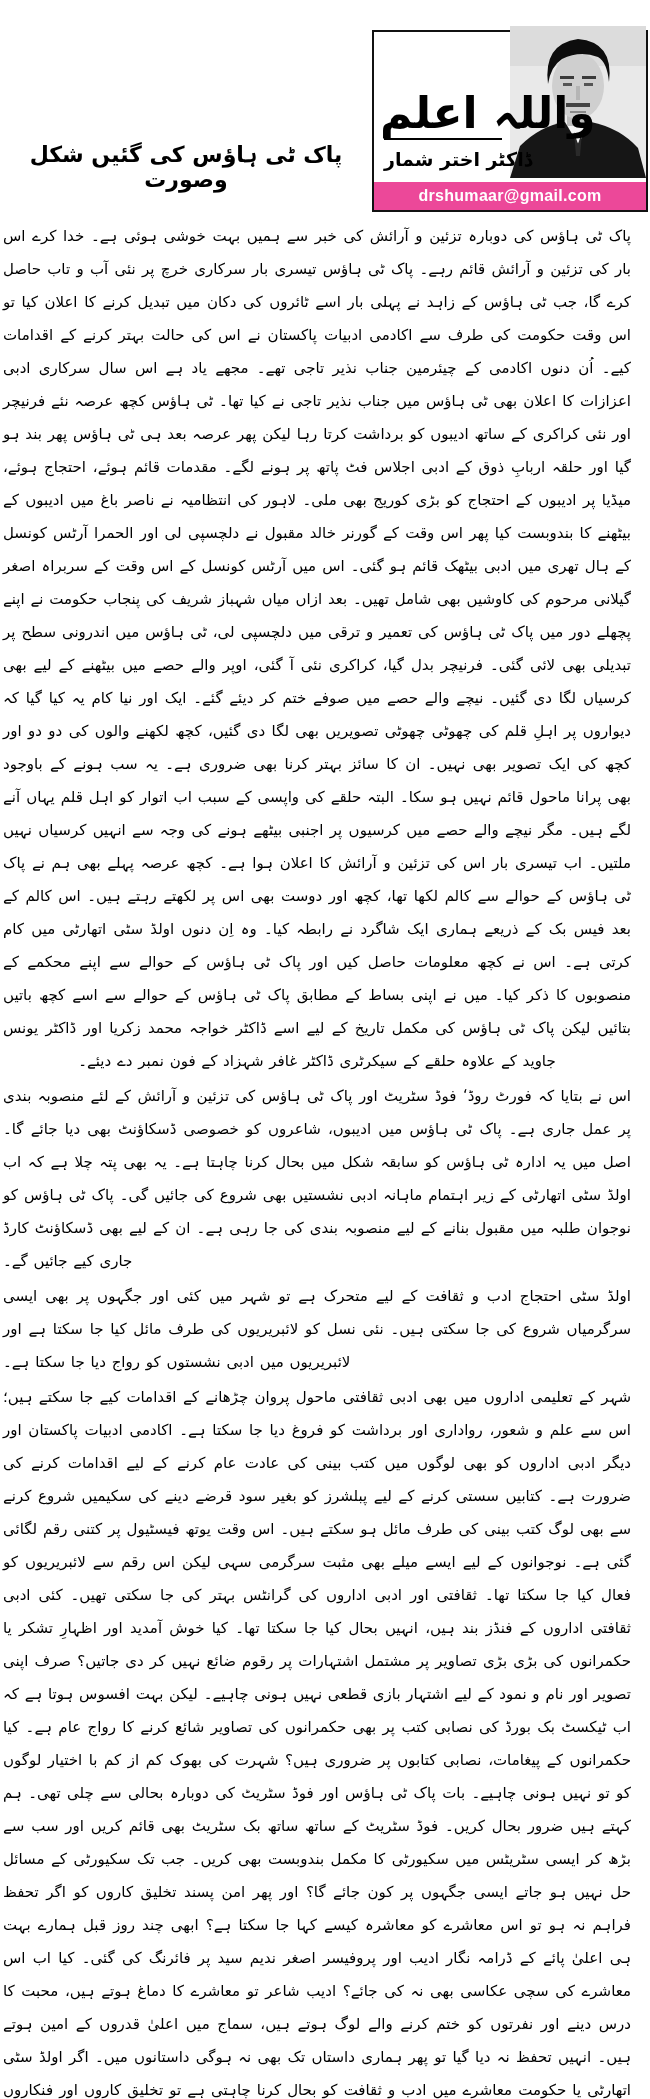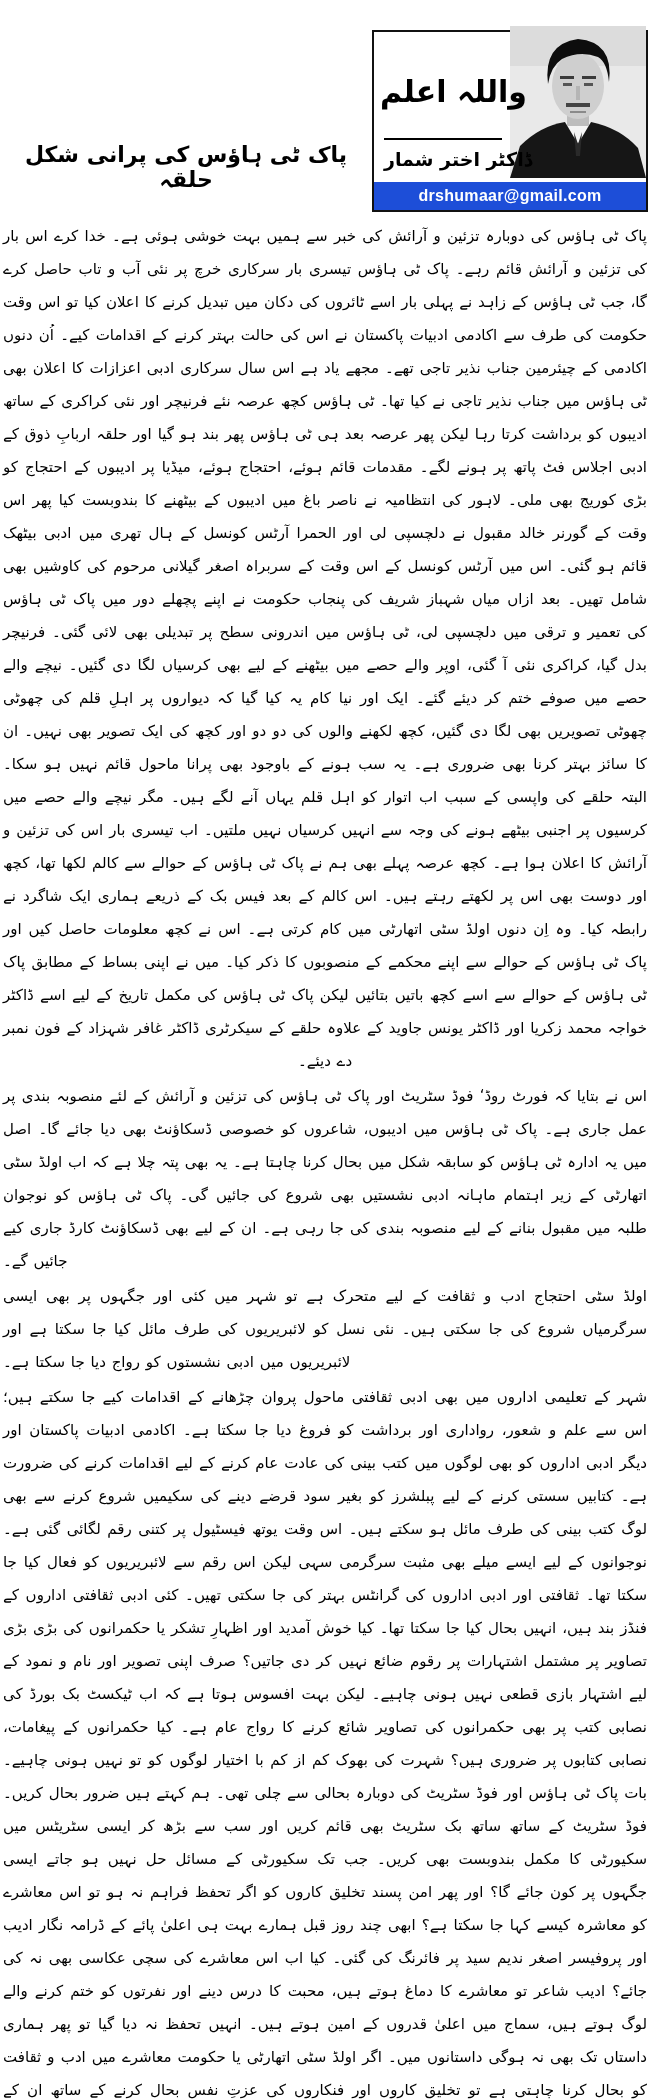--- a/index.html
+++ b/index.html
@@ -14,74 +14,74 @@
   }
   
   .header { position:relative; height:214px; }
   .author-box {
     position:absolute; top:30px; right:2px;
     width:272px; height:178px;
     border:2px solid #111;
     background:#fff;
   }
   .calligraphy {
-    position:absolute; top:42px; left:6px;
-    font-size:30px; font-weight:bold;
+    position:absolute; top:55px; left:6px;
+    font-size:44px; font-weight:bold;
     direction:rtl; letter-spacing:-1px;
     white-space:nowrap;
   }
   .calli-rule {
     position:absolute; top:106px; left:10px;
     width:118px; height:0;
     border-top:2px solid #000;
   }
   .author-name {
     position:absolute; top:116px; left:10px;
     font-size:19px; font-weight:bold;
     direction:rtl; white-space:nowrap;
   }
   .photo {
     position:absolute; top:-6px; right:0;
     width:136px; height:152px; overflow:hidden;
   }
   .email-bar {
     position:absolute; bottom:0; left:0; right:0;
-    height:28px; background:#1d4ed8;
+    height:28px; background:#ec4899;
     display:flex; align-items:center; justify-content:center;
   }
   .email-text {
     color:#fff; font-weight:bold; font-size:16px;
     font-family:"Liberation Sans", sans-serif;
     letter-spacing:.3px;
   }
   .title {
     position:absolute; top:142px; left:0;
     width:372px; text-align:center;
     font-size:22px; font-weight:bold; direction:rtl;
   }
   
   .body-text { padding:6px 3px 0 3px; direction:rtl; }
   p.para {
-    margin:0 0 2px 0;
+    margin:0 16px 2px 0;
     font-size:15px;
     line-height:33px;
     text-align:justify;
     text-align-last:left;
     word-spacing:1px;
   }
   p.last-center { text-align-last:center; }
 </style>
 </head>
 <body>
 
 <div class="page">
 
   <div class="header">
 
-    <div class="title">پاک ٹی ہاؤس کی پرانی شکل حلقہ</div>
+    <div class="title">پاک ٹی ہاؤس کی گئیں شکل وصورت</div>
 
     <div class="author-box">
 
       <div class="photo">
         <svg width="136" height="152" viewBox="0 0 136 152" xmlns="http://www.w3.org/2000/svg">
           <rect x="0" y="0" width="136" height="152" fill="#e9e9e9"></rect>
           <rect x="0" y="0" width="136" height="40" fill="#dcdcdc"></rect>
 
           <path d="M0 152 L10 120 Q30 100 55 96 L81 96 Q110 102 128 122 L136 152 Z" fill="#161616"></path>
 

